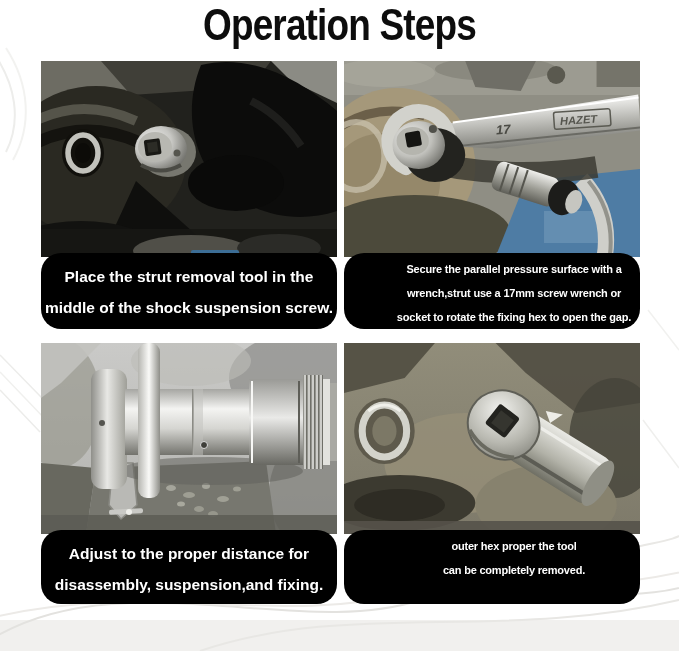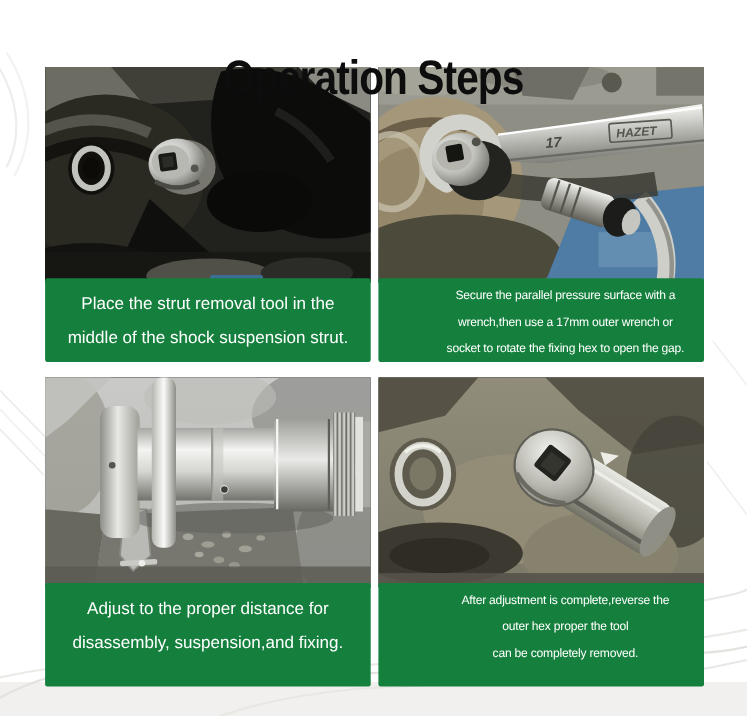--- a/index.html
+++ b/index.html
@@ -2,40 +2,40 @@
 <html><head>
 <meta charset="utf-8">
 <style>
   * { margin:0; padding:0; box-sizing:border-box; }
   html,body { background:#ffffff; }
   .page {
     position:relative; width:679px; height:651px; overflow:hidden;
     background:#ffffff; font-family:"Liberation Sans", sans-serif;
   }
   .bg-decor { position:absolute; inset:0; z-index:0; }
-  .title-wrap { position:absolute; top:0; left:0; width:679px; text-align:center; z-index:2;margin-top:46px; }
+  .title-wrap { position:absolute; top:0; left:0; width:679px; text-align:center; z-index:2; }
   .title-inner {
     display:inline-block; transform:scaleX(0.84); transform-origin:center top;
     font-size:44px; font-weight:700; letter-spacing:-1px; color:#0d0d0d; line-height:50px;
   }
   .grid {
     position:absolute; left:41px; top:61px; width:599px; z-index:1;
     display:grid; grid-template-columns:296px 296px; column-gap:7px; row-gap:14px;
   }
   .panel { display:flex; flex-direction:column; }
   .photo { position:relative; z-index:1; width:296px; overflow:hidden; background:#222; }
   .photo svg { display:block; }
   .photo-r1 { height:196px; }
   .photo-r2 { height:191px; }
   .caption {
-    position:relative; z-index:2; background:#15803d; border-radius:2px;
-    color:#ffffff; text-align:center; font-weight:400; margin-top:-4px;
+    position:relative; z-index:2; background:#000000; border-radius:20px;
+    color:#ffffff; text-align:center; font-weight:700; margin-top:-4px;
   }
   .cap-r1 { height:76px; }
-  .cap-r2 { height:94px; }
+  .cap-r2 { height:74px; }
   .cap-2line { padding-top:8px; font-size:15.5px; line-height:31px; }
   .cap-3line { padding-top:4px; font-size:11px; line-height:24px; letter-spacing:-0.2px;padding-left:44px; }
   .cap-line { white-space:nowrap; }
 </style>
 </head>
 <body>
 
 <div class="page">
 
   <svg class="bg-decor" width="679" height="651" viewBox="0 0 679 651">
@@ -101,21 +101,21 @@
               <rect x="-16" y="-11" width="16" height="16" rx="2" fill="#191915"></rect>
               <rect x="-13" y="-8" width="10" height="10" fill="#2c2c26"></rect>
             </g>
             <circle cx="16" cy="4" r="3.5" fill="#55554e"></circle>
             <path d="M-20,16 Q0,27 20,16" stroke="#4a4a44" stroke-width="4" fill="none"></path>
           </g>
         </svg>
       </div>
       <figcaption class="caption cap-r1 cap-2line">
         <div class="cap-line">Place the strut removal tool in the</div>
-        <div class="cap-line">middle of the shock suspension strut.</div>
+        <div class="cap-line">middle of the shock suspension screw.</div>
       </figcaption>
     </figure>
 
     <figure class="panel">
       <div class="photo photo-r1">
         <svg width="296" height="196" viewBox="0 0 293 196" preserveAspectRatio="none">
           <defs>
             <linearGradient id="s2beam" x1="0" y1="0" x2="0" y2="1">
               <stop offset="0%" stop-color="#f4f4f2"></stop>
                 <stop offset="50%" stop-color="#b9b9b4"></stop>
@@ -174,21 +174,21 @@
             <ellipse cx="68" cy="80" rx="16" ry="14" fill="#b5b5ae"></ellipse>
             <g transform="translate(60,72) rotate(-10)">
               <rect x="0" y="0" width="15" height="15" rx="2" fill="#151512"></rect>
             </g>
             <circle cx="88" cy="68" r="4" fill="#50504a"></circle>
           </g>
         </svg>
       </div>
       <figcaption class="caption cap-r1 cap-3line">
         <div class="cap-line">Secure the parallel pressure surface with a</div>
-        <div class="cap-line">wrench,then use a 17mm outer wrench or</div>
+        <div class="cap-line">wrench,strut use a 17mm screw wrench or</div>
         <div class="cap-line">socket to rotate the fixing hex to open the gap.</div>
       </figcaption>
     </figure>
 
     <figure class="panel">
       <div class="photo photo-r2">
         <svg width="296" height="191" viewBox="0 0 296 191">
           <defs>
             <linearGradient id="s3bg" x1="0" y1="0" x2="0" y2="1">
               <stop offset="0%" stop-color="#cacac8"></stop>
@@ -311,20 +311,19 @@
             <g transform="rotate(6)">
               <rect x="-16" y="-15" width="25" height="25" rx="3" fill="#23231f"></rect>
               <rect x="-11" y="-10" width="16" height="16" fill="#35352f"></rect>
             </g>
             <path d="M-26,22 Q0,36 26,22" stroke="#6a6a60" stroke-width="4" fill="none"></path>
             <polygon points="28,-34 44,-40 38,-26" fill="#f8f8f4" opacity="0.9"></polygon>
           </g>
         </svg>
       </div>
       <figcaption class="caption cap-r2 cap-3line">
-        <div class="cap-line">After adjustment is complete,reverse the</div>
         <div class="cap-line">outer hex proper the tool</div>
         <div class="cap-line">can be completely removed.</div>
       </figcaption>
     </figure>
 
   </div>
 </div>
 
 </body></html>

